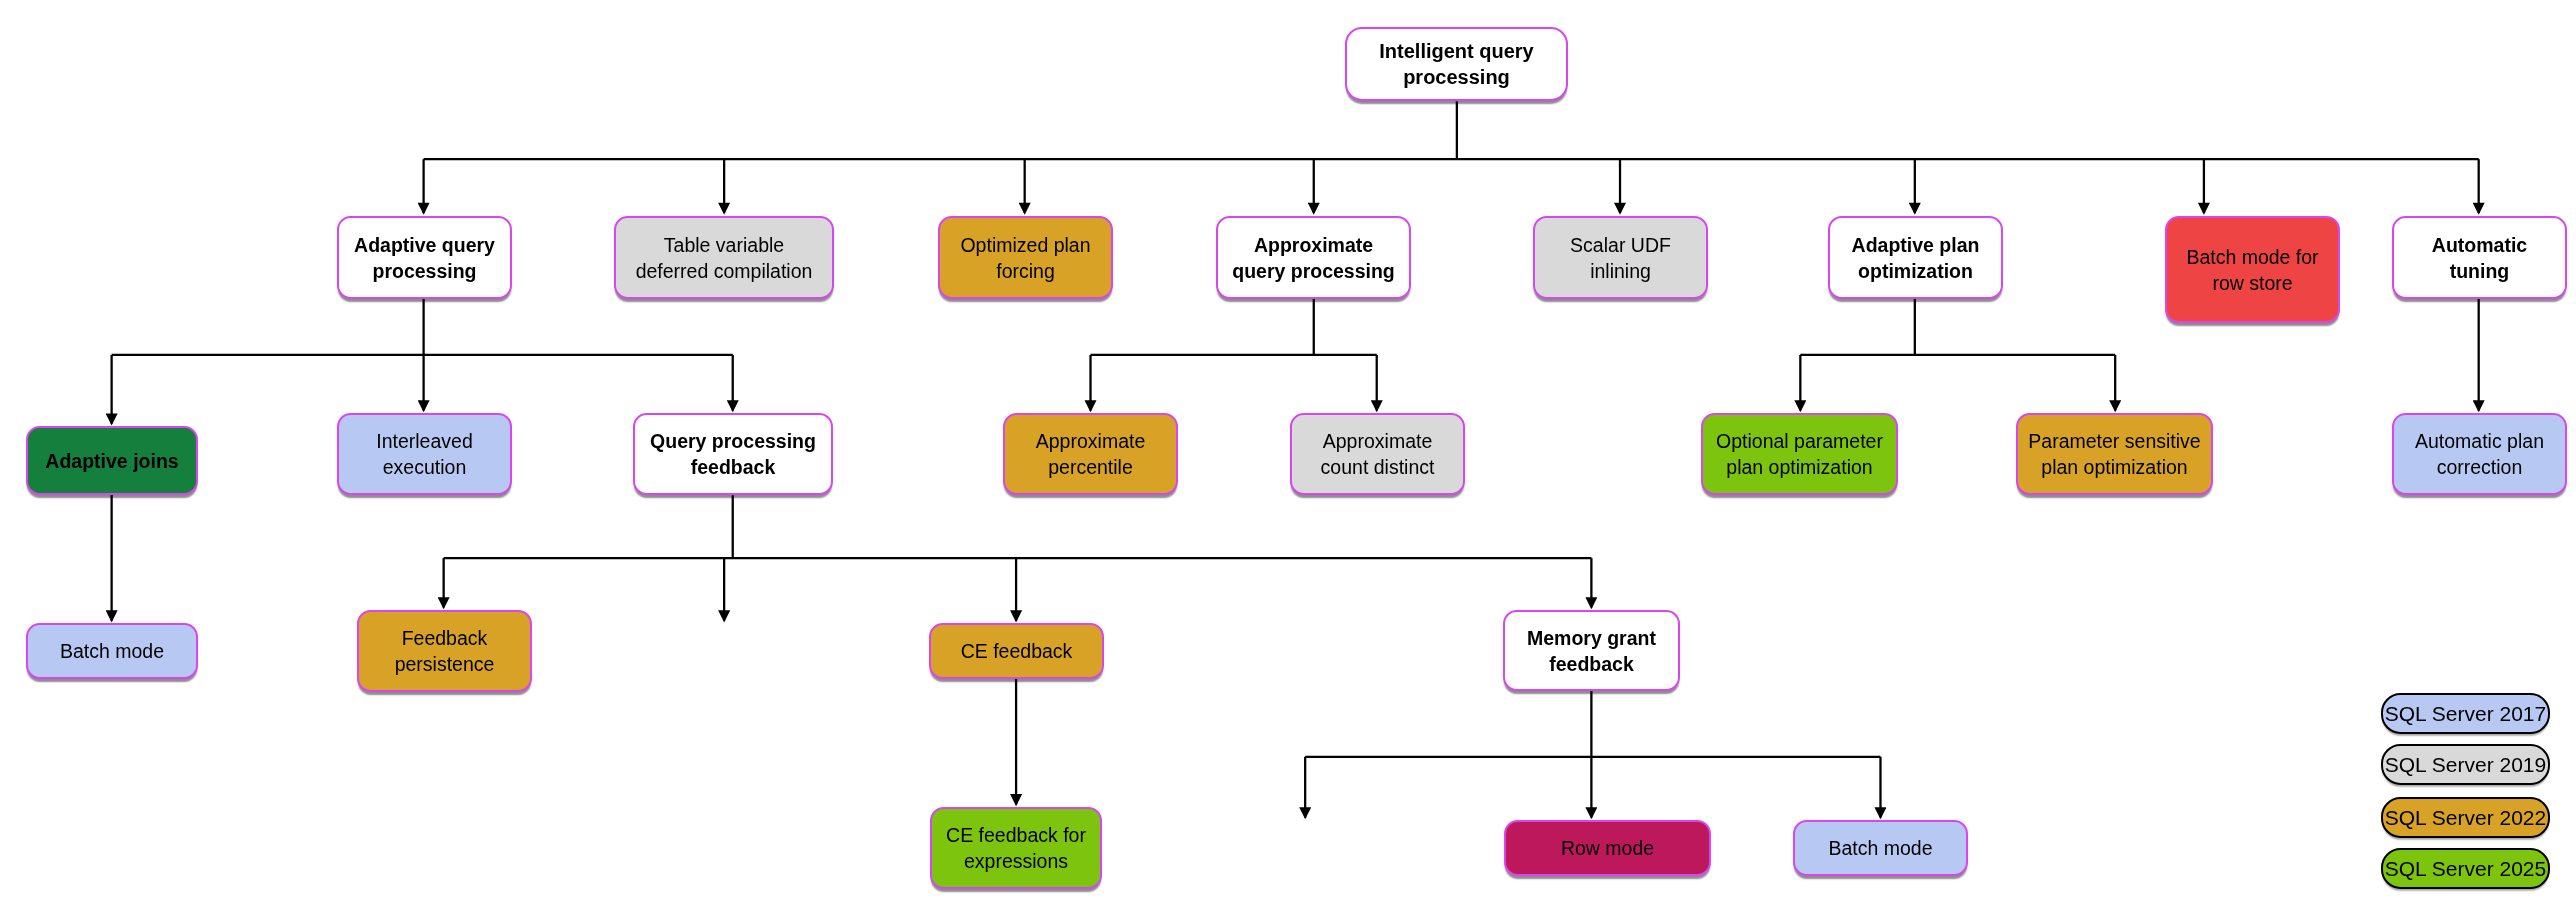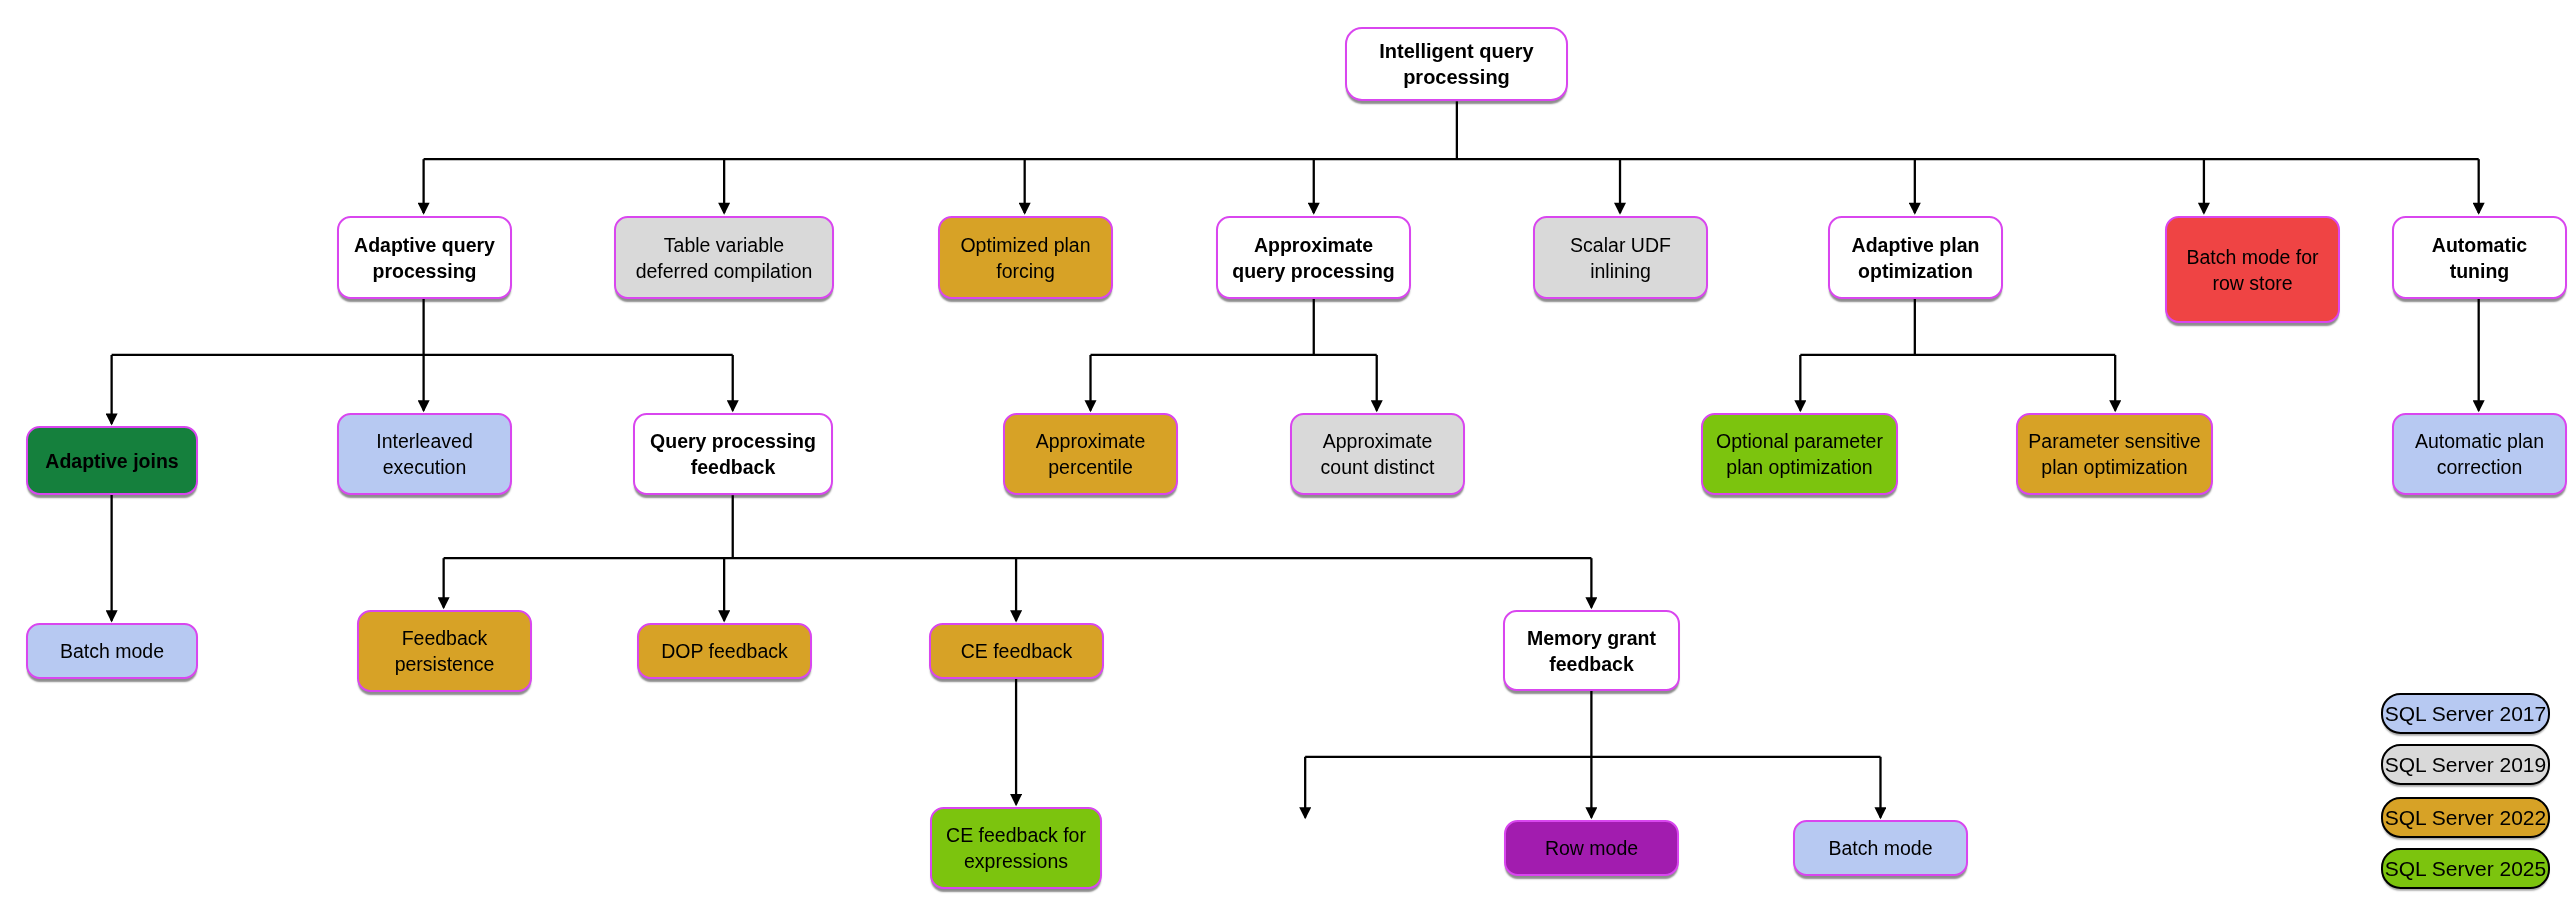--- a/index.html
+++ b/index.html
@@ -143,28 +143,27 @@
   <div class="node" style="left: 1701px; top: 413px; width: 197px; height: 82px; background: rgb(124, 196, 14);">Optional parameter
 plan optimization</div>
   <div class="node" style="left: 2016px; top: 413px; width: 197px; height: 82px; background: rgb(215, 162, 38);">Parameter sensitive
 plan optimization</div>
   <div class="node" style="left: 2392px; top: 413px; width: 175px; height: 82px; background: rgb(183, 201, 242);">Automatic plan
 correction</div>
 
   <div class="node" style="left: 26px; top: 623px; width: 172px; height: 56px; background: rgb(183, 201, 242);">Batch mode</div>
   <div class="node" style="left: 357px; top: 610px; width: 175px; height: 82px; background: rgb(215, 162, 38);">Feedback
 persistence</div>
-  <div class="node" style="left: 637px; top: 623px; width: 175px; height: 56px; background: rgb(215, 162, 38);">DOP feedback</div>
   <div class="node" style="left: 929px; top: 623px; width: 175px; height: 56px; background: rgb(215, 162, 38);">CE feedback</div>
   <div class="node cat" style="left: 1503px; top: 610px; width: 177px; height: 81px; background: rgb(255, 255, 255);">Memory grant
 feedback</div>
 
   <div class="node" style="left: 930px; top: 807px; width: 172px; height: 82px; background: rgb(124, 196, 14);">CE feedback for
 expressions</div>
-  <div class="node" style="left: 1504px; top: 820px; width: 175px; height: 56px; background: #a21caf;">Row mode</div>
+  <div class="node" style="left: 1504px; top: 820px; width: 207px; height: 56px; background: #be185d;">Row mode</div>
   <div class="node" style="left: 1793px; top: 820px; width: 175px; height: 56px; background: rgb(183, 201, 242);">Batch mode</div>
 
   <div class="pill" style="left: 2381px; top: 693px; width: 169px; height: 41px; background: rgb(183, 201, 242);">SQL Server 2017</div>
   <div class="pill" style="left: 2381px; top: 744px; width: 169px; height: 41px; background: rgb(217, 217, 217);">SQL Server 2019</div>
   <div class="pill" style="left: 2381px; top: 797px; width: 169px; height: 41px; background: rgb(215, 162, 38);">SQL Server 2022</div>
   <div class="pill" style="left: 2381px; top: 848px; width: 169px; height: 41px; background: rgb(124, 196, 14);">SQL Server 2025</div>
 
 </div>
 
 

